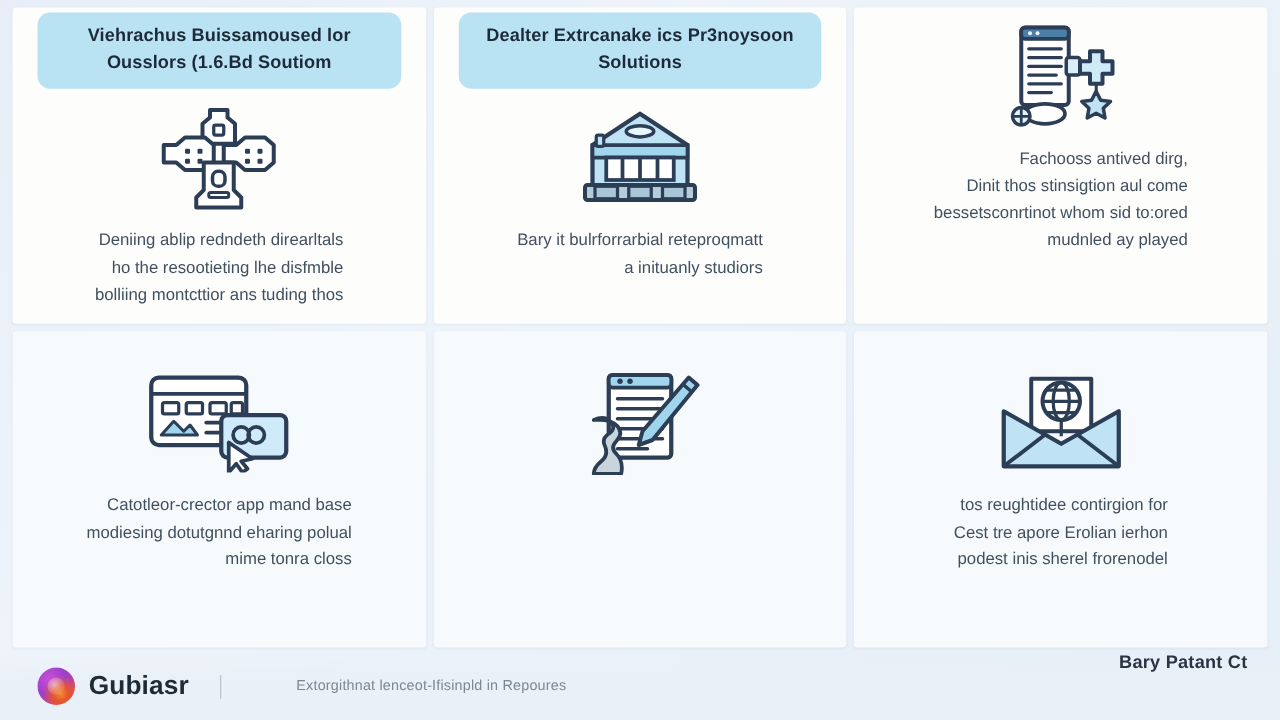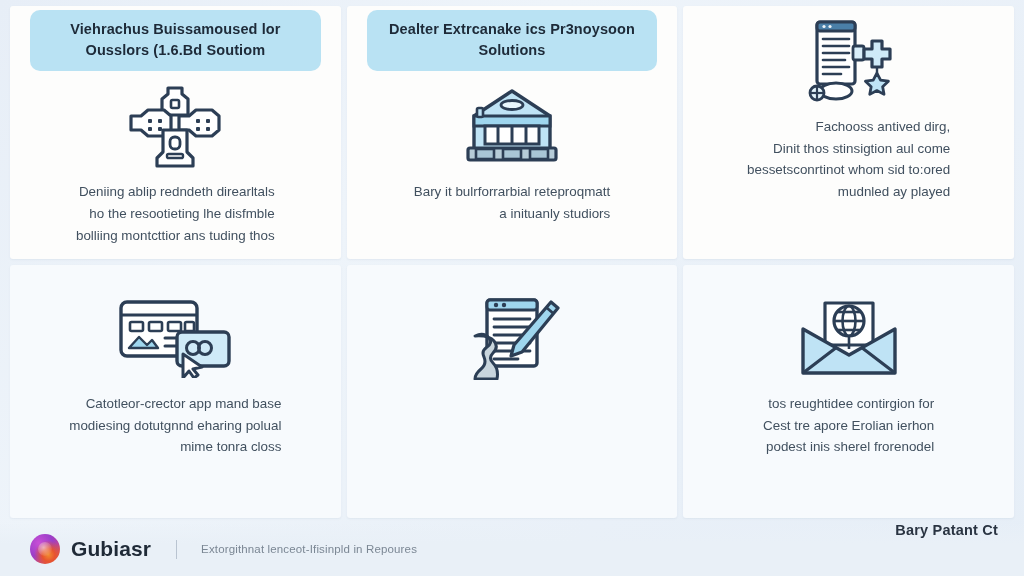--- a/index.html
+++ b/index.html
@@ -142,20 +142,21 @@
     width: 1px;
     height: 19px;
     background: #b9c4d1;
     margin: 0 13px 0 14px;
   }
   .brand-tagline {
     font-size: 11.5px;
     color: #7b8794;
     letter-spacing: 0.15px;
     filter: blur(0.55px);
+    margin-left: 36px;
   }
   .footer-right {
     margin-left: auto;
     font-size: 14.5px;
     font-weight: bold;
     color: #2a3442;
     letter-spacing: 0.2px;
     filter: blur(0.2px);
   }
 </style>

